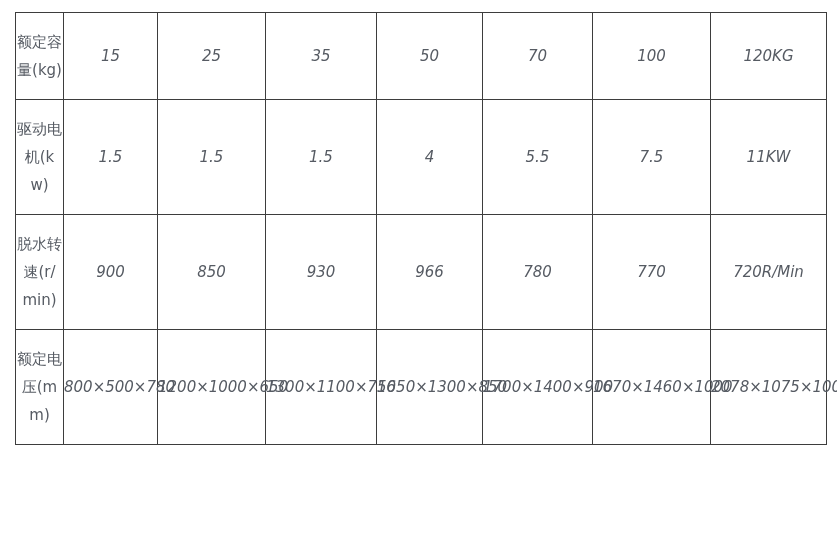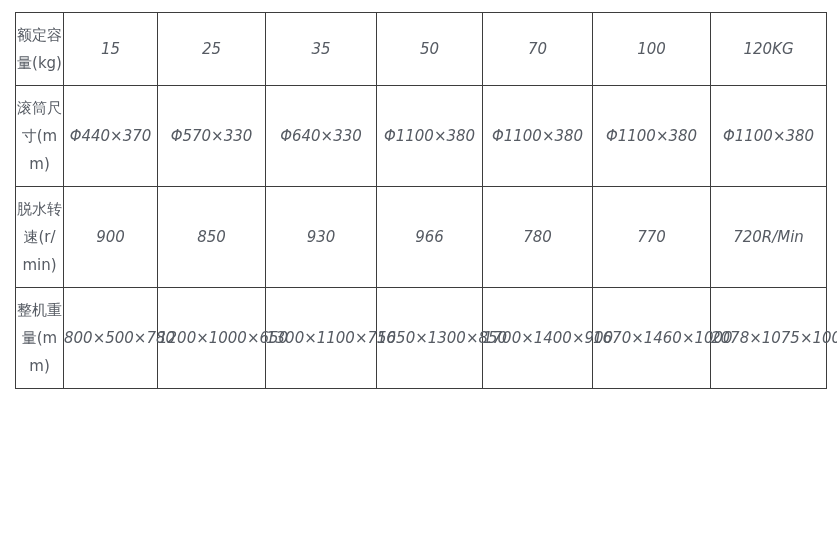--- a/index.html
+++ b/index.html
@@ -37,21 +37,21 @@
     vertical-align:middle;
     font-weight:normal;
     padding:0;
     font-size:15px;
     line-height:28px;
     overflow:visible;
   }
   table.spec-table th{
     word-break:break-all;
     overflow-wrap:anywhere;
-    padding:8px 1px;
+    padding:15px 1px;
   }
   table.spec-table td{
     white-space:nowrap;
     font-style:italic;
   }
   
   tr:nth-child(1){height:61px}
   tr:nth-child(2){height:82px}
   tr:nth-child(3){height:86px}
   tr:nth-child(4){height:57px}
@@ -89,41 +89,41 @@
           <th>额定容量(kg)</th>
           <td>15</td>
           <td>25</td>
           <td>35</td>
           <td>50</td>
           <td>70</td>
           <td>100</td>
           <td>120KG</td>
         </tr>
         <tr>
-          <th>滚筒尺寸(mm)</th>
-          <td>Φ440×370</td>
-          <td>Φ570×330</td>
-          <td>Φ640×330</td>
-          <td>Φ1100×380</td>
-          <td>Φ1100×380</td>
-          <td>Φ1100×380</td>
-          <td>Φ1100×380</td>
+          <th>驱动电机(kw)</th>
+          <td>1.5</td>
+          <td>1.5</td>
+          <td>1.5</td>
+          <td>4</td>
+          <td>5.5</td>
+          <td>7.5</td>
+          <td>11KW</td>
         </tr>
         <tr>
           <th>脱水转速(r/min)</th>
           <td>900</td>
           <td>850</td>
           <td>930</td>
           <td>966</td>
           <td>780</td>
           <td>770</td>
           <td>720R/Min</td>
         </tr>
         <tr>
-          <th>整机重量(mm)</th>
+          <th>额定电压(mm)</th>
           <td>800×500×780</td>
           <td>1200×1000×650</td>
           <td>1300×1100×750</td>
           <td>1650×1300×850</td>
           <td>1700×1400×900</td>
           <td>1670×1460×1000</td>
           <td>2078×1075×1000</td>
         </tr>
       </tbody>
   </table>

